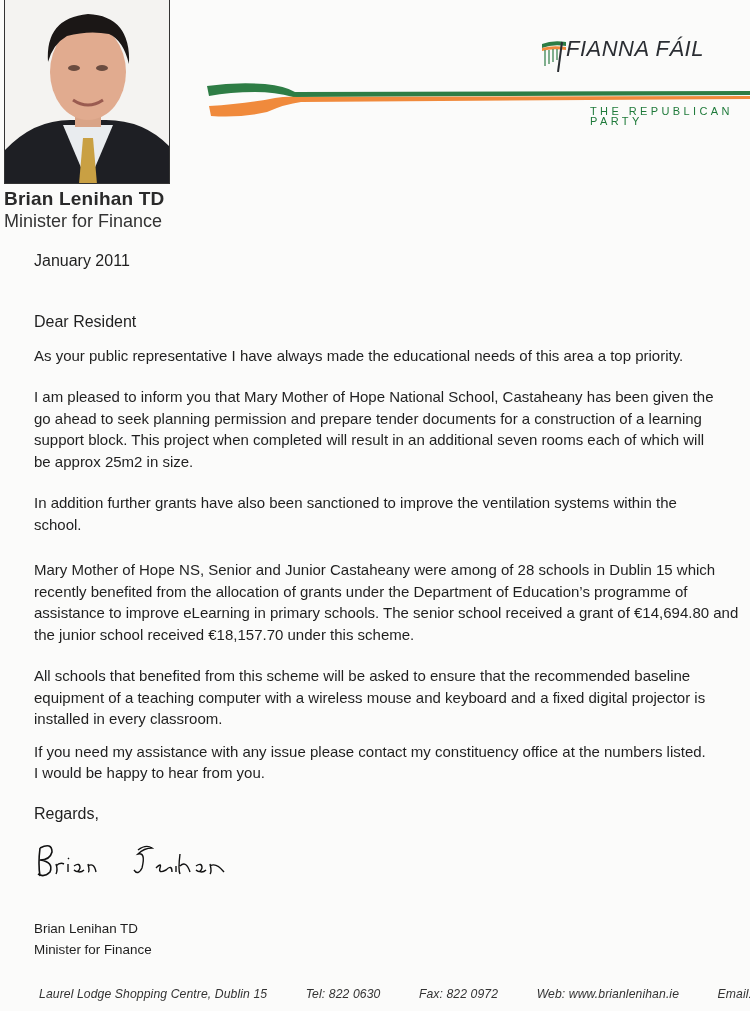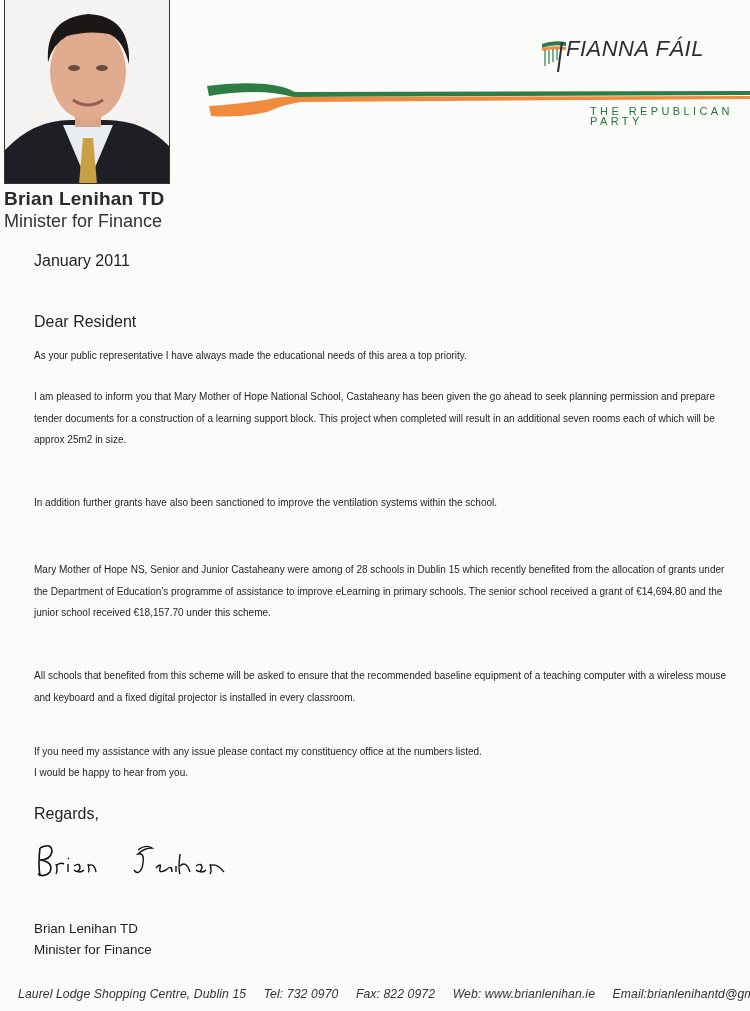--- a/index.html
+++ b/index.html
@@ -17,28 +17,28 @@
       background: #f2f2f2; overflow: hidden;
     }
     .name-block { position: absolute; left: 4px; top: 188px; }
     .name-block .n { font-weight: bold; font-size: 19px; color: #2a2a2a; letter-spacing: 0.2px; line-height: 22px; }
     .name-block .t { font-size: 18px; color: #333; line-height: 22px; }
     .logo { position: absolute; left: 540px; top: 36px; width: 210px; height: 46px; }
     .logo .brand { position: absolute; left: 26px; top: 0; font-size: 22px; font-weight: normal; font-style: italic; color: #2b2e33; letter-spacing: 0.5px; line-height: 26px; }
     .logo .tagline { position: absolute; left: 50px; top: 27px; font-size: 11px; color: #1f7a3a; letter-spacing: 3.4px; line-height: 10px; margin-top: 43px; }
     .swoosh { position: absolute; left: 205px; top: 80px; width: 545px; height: 40px; }
     .doc { position: absolute; left: 34px; font-size: 16px; line-height: 21px; color: #1f1f1f; }
-    .p { position: absolute; left: 34px; width: 700px; font-size: 10px; line-height: 21.5px; color: #1f1f1f; }
+    .p { position: absolute; left: 34px; width: 700px; font-size: 15px; line-height: 21.5px; color: #1f1f1f; }
     .sig { position: absolute; left: 34px; top: 840px; width: 220px; height: 50px; }
     .signer { position: absolute; left: 34px; top: 918px; font-size: 13.4px; line-height: 21px; }
     .footer {
       position: absolute; left: 18px; top: 987px; white-space: nowrap;
       font-style: italic; font-size: 12.2px; color: #333; letter-spacing: 0.1px;
     }
-    .footer span { margin-right: 14px; }
+    .footer span { margin-right: 14px; margin-left: 21px; }
   </style>
 </head>
 <body>
 
 <div class="page">
 
   <div class="photo">
     <svg width="166" height="184" viewBox="0 0 166 184">
       <rect width="166" height="184" fill="#f4f3f1"></rect>
       <path d="M0 150 Q30 118 70 120 L96 120 Q138 118 166 148 L166 184 L0 184 Z" fill="#1e1f24"></path>
@@ -96,19 +96,19 @@
     <path d="M104 10 Q112 4 118 8 Q110 8 104 14 Q112 12 108 28 Q104 36 100 30 M122 28 Q128 22 126 28 Q124 34 132 30 Q138 24 138 32 M142 26 L142 32 M146 14 Q144 30 146 34 M146 26 Q152 20 156 32 M162 26 Q168 22 168 28 Q166 34 162 30 Q168 34 172 30 M176 24 Q178 32 176 34 M176 26 Q182 22 190 32" stroke="#111" stroke-width="1.4" fill="none"></path>
   </svg>
 
   <div class="signer">
     <div>Brian Lenihan TD</div>
     <div>Minister for Finance</div>
   </div>
 
   <div class="footer">
     <span>Laurel Lodge Shopping Centre, Dublin 15</span>
-    <span>Tel: 732 0970</span>
+    <span>Tel: 822 0630</span>
     <span>Fax: 822 0972</span>
     <span>Web: www.brianlenihan.ie</span>
     <span>Email:brianlenihantd@gmail.co</span>
   </div>
 
 </div>
 
 </body></html>

